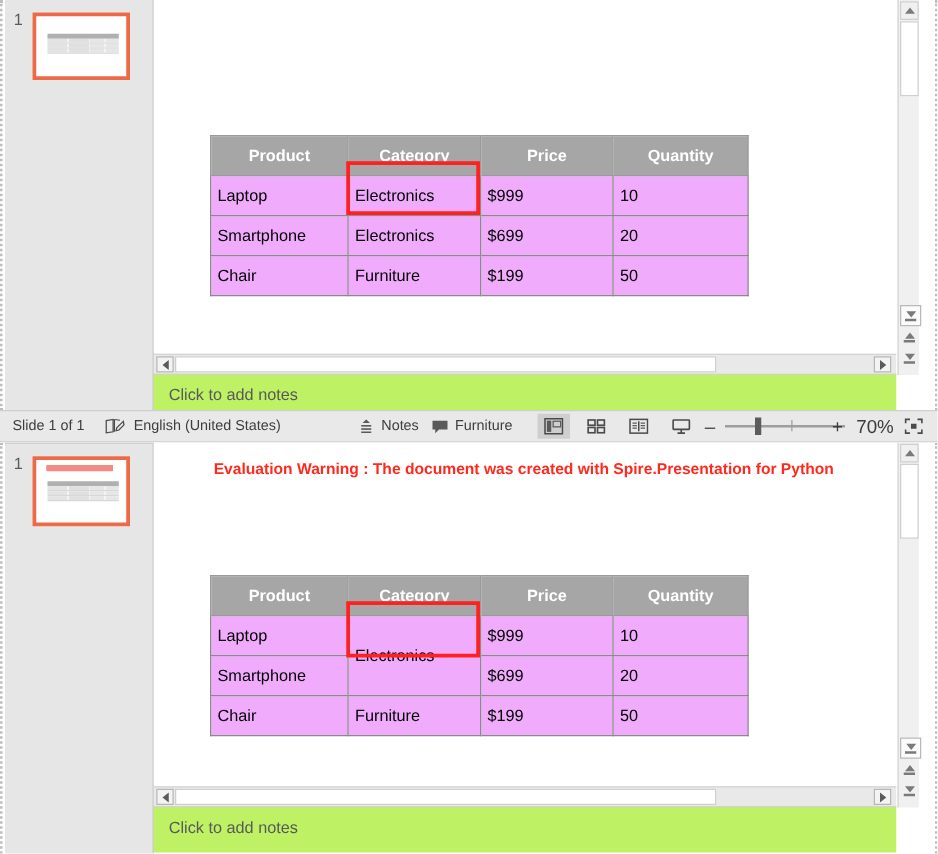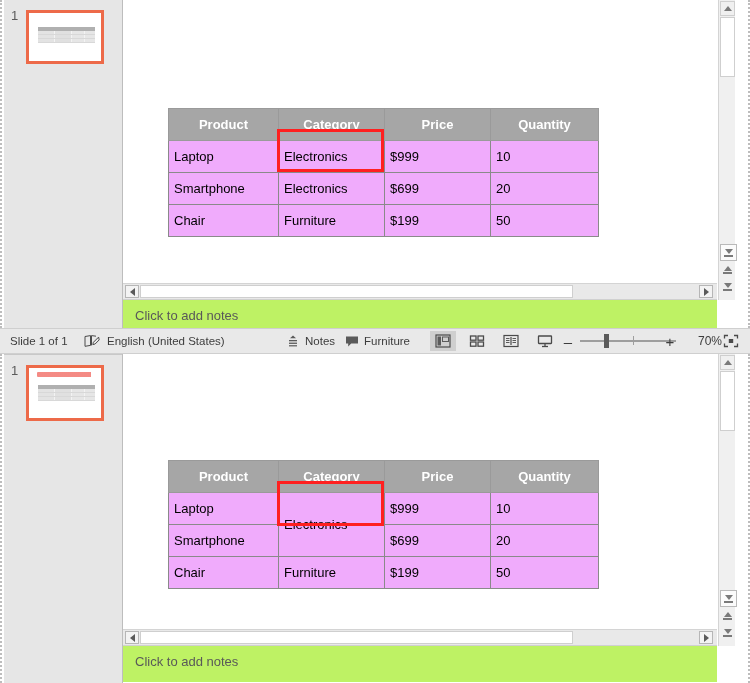--- a/index.html
+++ b/index.html
@@ -322,23 +322,22 @@
     font-size: 15px;
     color: #3d3d3d;
     width: 12px;
   }
   .zoom-pct {
     position: absolute;
     top: 0;
     height: 24px;
     display: flex;
     align-items: center;
-    font-size: 12px;
+    font-size: 15px;
     color: #3d3d3d;
-    margin-left: 13px;
   }
   svg { display: block; }
 </style>
 </head>
 <body>
 
 <div class="panel" id="panel-top" style="top:0;height:328px;">
   <div class="panel-inner"></div>
 
   <div class="thumb-rail">
@@ -529,20 +528,21 @@
         <div class="tt-row"></div>
         <div class="tt-row"></div>
       </div>
     </div>
   </div>
   <div class="rail-divider" style="left:122px;"></div>
 
   <div class="slide-area" style="left:123px;top:0;width:594px;height:274px;">
     <div class="slide-canvas" style="left:0;top:2px;width:592px;height:270px;">
 
+      <div class="eval-warning" style="top:10px;">Evaluation Warning : The document was created with Spire.Presentation for Python</div>
 
       <table class="ppt-table" style="left:45px;top:104px;width:430px;">
         <colgroup>
           <col style="width:110px">
             <col style="width:106px">
             <col style="width:106px">
             <col style="width:108px">
         </colgroup>
         <thead>
           <tr>

